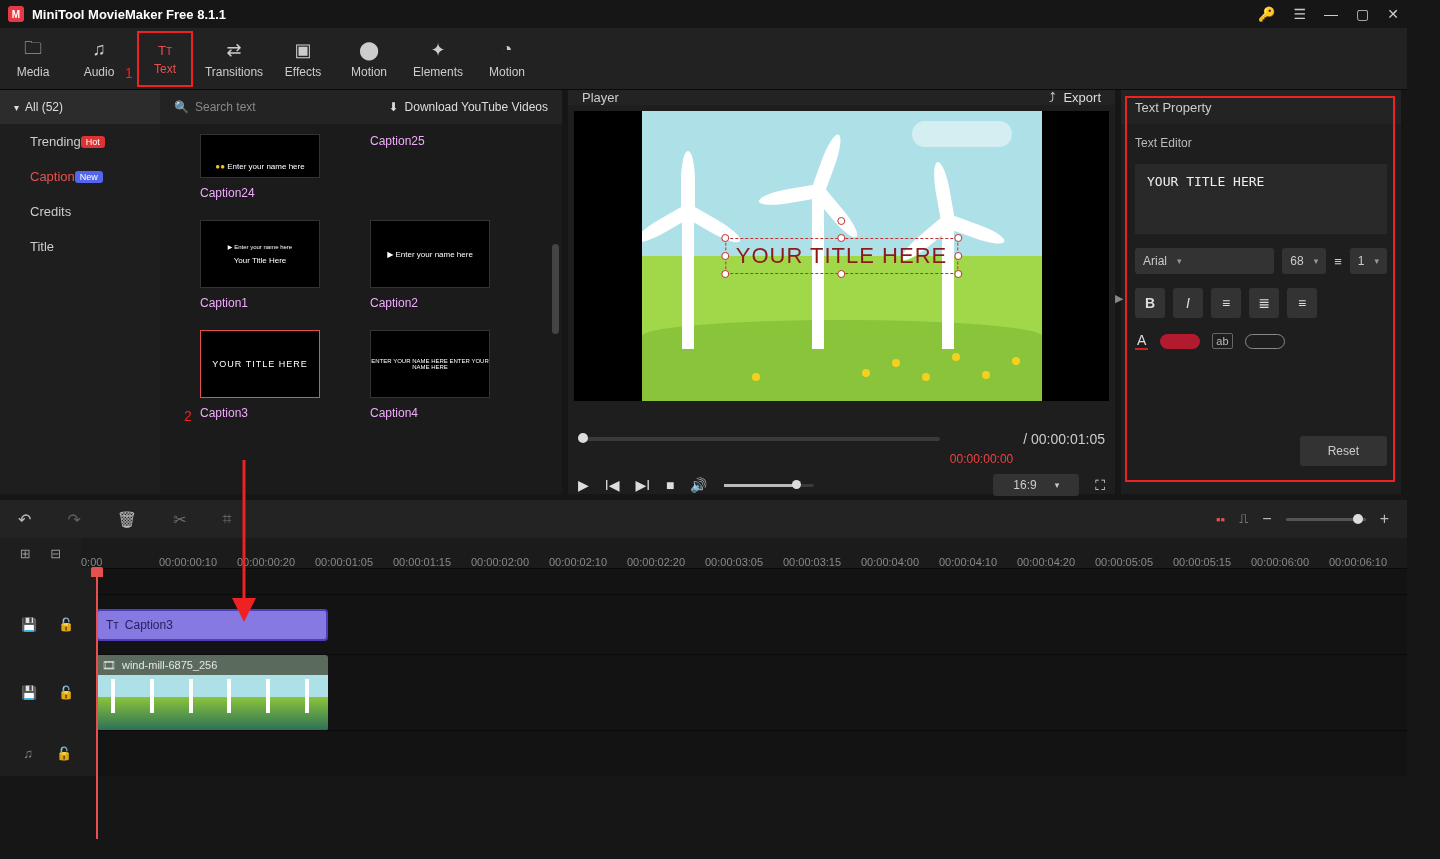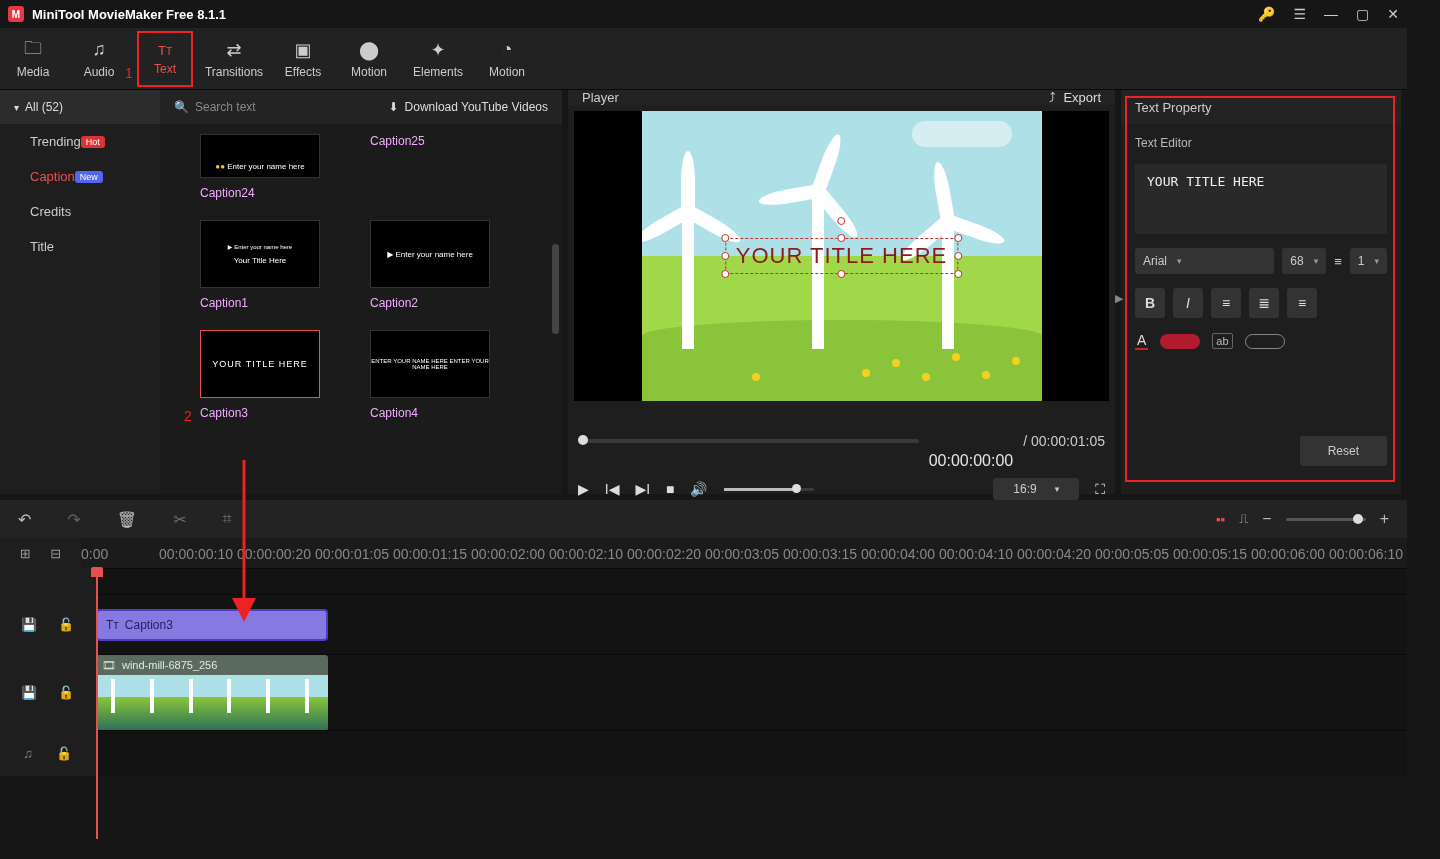--- a/index.html
+++ b/index.html
@@ -59,21 +59,21 @@
 .blades { position:absolute; top:-8px; left:50%; transform:translate(-50%,-50%); }
 .blade { position:absolute; width:14px; height:60px; background:#fff; border-radius:50% 50% 10% 10%; left:-7px; top:-60px; transform-origin: 7px 60px; }
 .dot-y { position:absolute; width:8px; height:8px; background:#f5d020; border-radius:50%; }
 .overlay-text-box { position:absolute; top:50%; left:50%; transform:translate(-50%,-50%); border:1px dashed #b33; padding: 4px 10px; }
 .overlay-text { color:#8b1a1a; font-size:22px; font-weight:500; letter-spacing:1px; white-space:nowrap; }
 .handle { position:absolute; width:8px; height:8px; border:1px solid #b33; background:#fff; border-radius:50%; }
 
 .player-time-row { display:flex; align-items:center; padding: 4px 10px; gap:10px; }
 .player-prog { flex:1; height:4px; background:#3a3a3a; border-radius:2px; position:relative; }
 .player-prog-knob { position:absolute; left:0; top:-4px; width:10px; height:10px; background:#ddd; border-radius:50%; }
-.time-cur { color:#e5e5e5; font-size:16px;margin-top:41px; }
+.time-cur { color:#ef4444; font-size:12px;margin-top:41px; }
 .time-dur { color:#ccc; font-size:14px; }
 
 .player-ctrl { display:flex; align-items:center; padding: 4px 10px 10px; gap:16px; }
 .pc-btn { color:#ddd; font-size:14px; cursor:pointer; }
 .vol-bar { width:90px; height:3px; background:#3a3a3a; position:relative; border-radius:2px; }
 .vol-fill { position:absolute; left:0; top:0; height:100%; width:80%; background:#bbb; }
 .vol-knob { position:absolute; right:13px; top:-4px; width:9px; height:9px; background:#ddd; border-radius:50%; }
 .pc-spacer { flex:1; }
 .ratio-sel { background:#333; padding: 4px 20px; border-radius:3px; font-size:12px; color:#ccc; display:flex; align-items:center; gap:18px; cursor:pointer;}
 
@@ -102,21 +102,21 @@
 
 
 .tl-toolbar { height:38px; background:#232323; display:flex; align-items:center; padding:0 18px; gap:36px; margin-top:6px; }
 .tl-tool { color:#bbb; font-size:16px; cursor:pointer; }
 .tl-right { margin-left:auto; display:flex; align-items:center; gap:14px; }
 .zoom-bar { width:80px; height:3px; background:#555; position:relative; border-radius:2px;}
 .zoom-knob { position:absolute; right:3px; top:-4px; width:10px; height:10px; background:#ddd; border-radius:50%; }
 
 .tl-ruler-row { display:flex; height:30px; }
 .tl-left-gutter { width:96px; background:#1e1e1e; display:flex; align-items:center; justify-content:space-evenly; }
-.tl-ruler { flex:1; background:#1b1b1b; display:flex; align-items:center; font-size:14px; color:#888; position:relative; padding-top:2px; }
+.tl-ruler { flex:1; background:#1b1b1b; display:flex; align-items:flex-end; font-size:11px; color:#888; position:relative; padding-top:2px; }
 .tl-ruler .tick { width:78px; }
 .playhead { position:absolute; top:0; width:2px; background:#e85050; z-index:3; }
 .playhead .ph-head { position:absolute; top:-1px; left:-5px; width:12px; height:10px; background:#e85050; border-radius:2px 2px 0 0; }
 
 .tl-tracks { position:relative; }
 .tl-track { display:flex; height:60px; }
 .tl-track.tall { height:76px; }
 .tl-track.short { height:46px; }
 .track-gutter { width:96px; background:#1e1e1e; display:flex; align-items:center; justify-content:space-evenly; color:#888; font-size:13px; }
 .track-body { flex:1; background:#131313; border-top:1px solid #0a0a0a; position:relative;text-align:right; }

